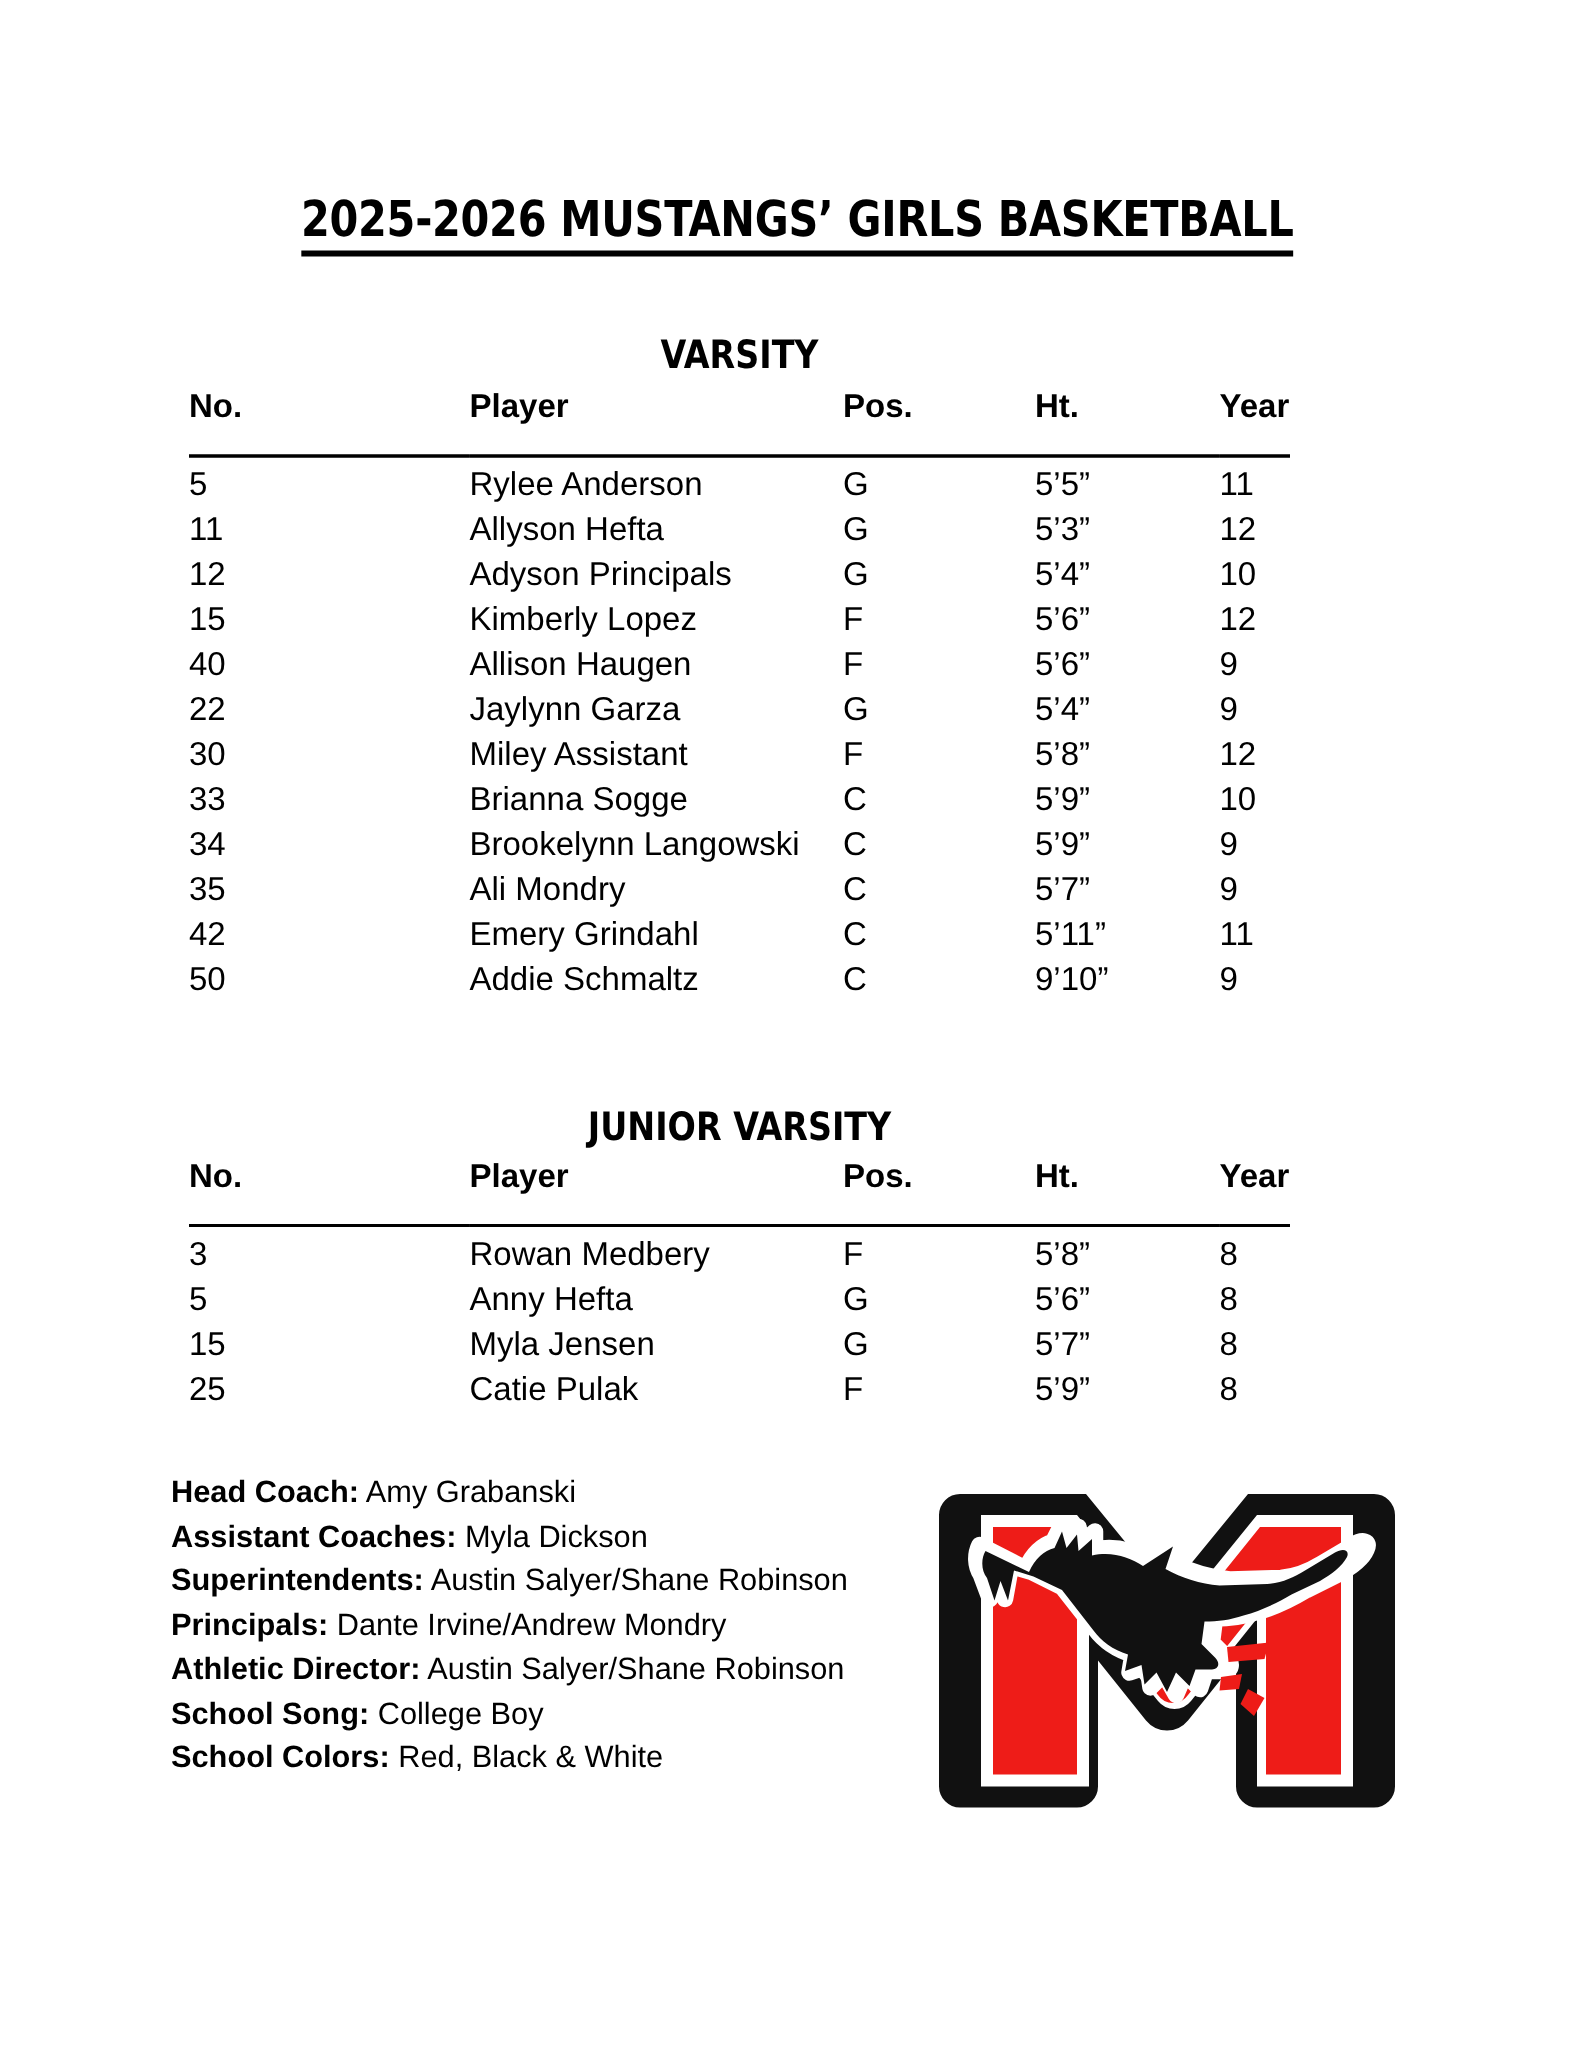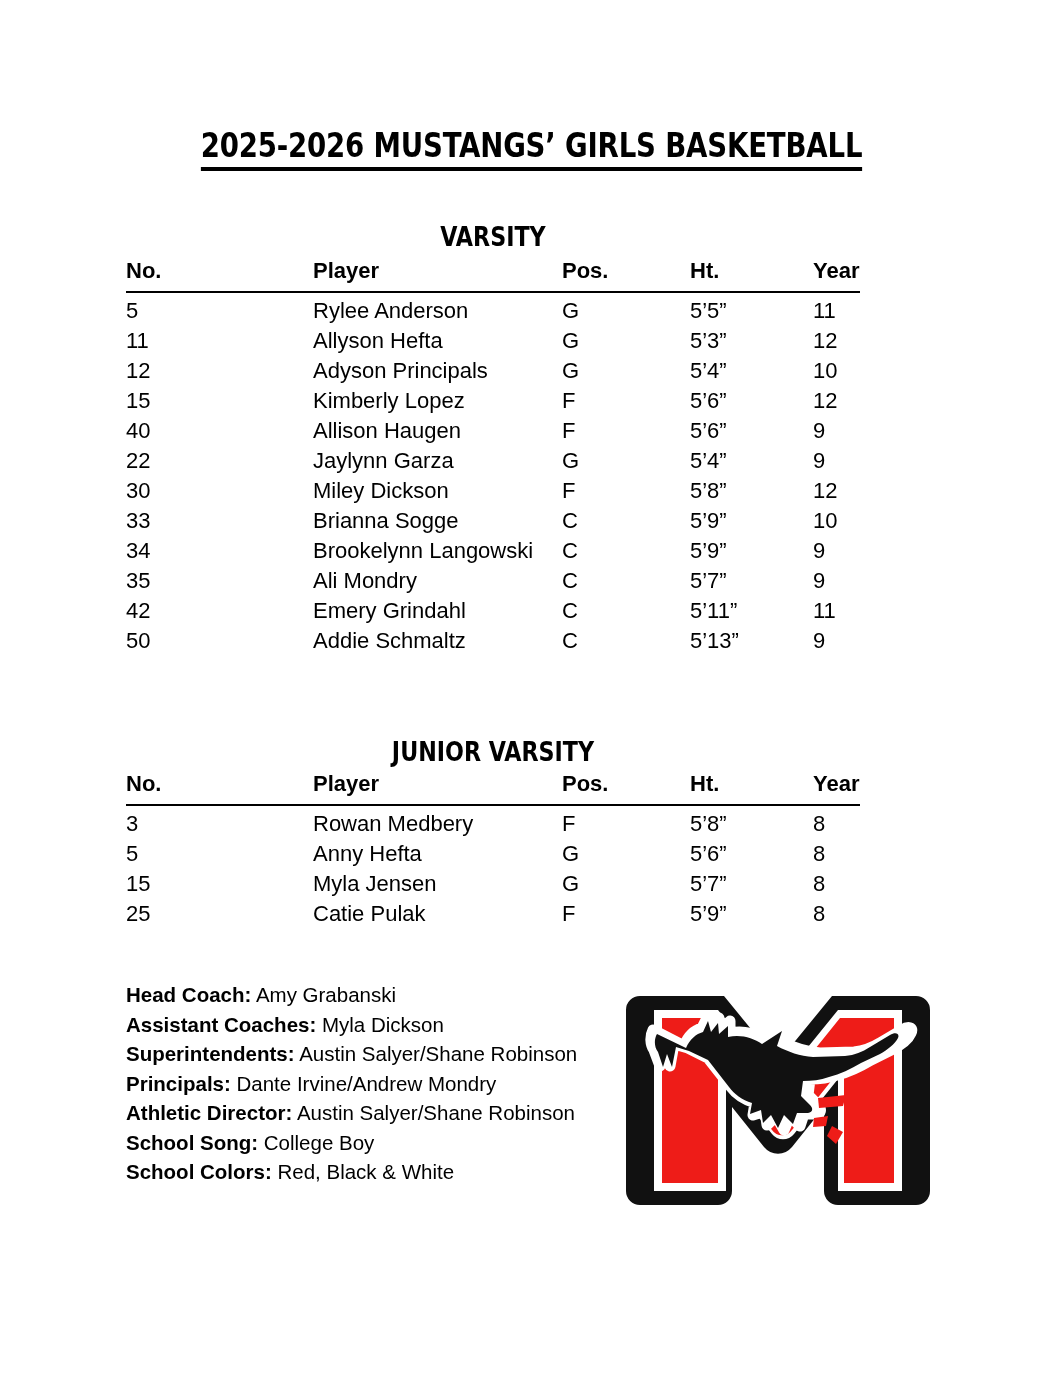--- a/index.html
+++ b/index.html
@@ -73,35 +73,35 @@
     font-weight: normal;
     line-height: 30px;
     height: 30px;
     white-space: nowrap;
   }
   table.roster-table thead th {
     font-weight: bold;
     border-bottom: 2.5px solid #000;
     line-height: 26px;
     height: 28px;
-    padding-bottom: 5px;
+    padding-bottom: 17px;
   }
   
   .col-no    { width: 187px; }
   .col-player{ width: 249px; }
   .col-pos   { width: 128px; }
   .col-ht    { width: 123px; }
   .col-year  { width: 47px; }
 
   table.roster-table tbody tr:first-child td { padding-top: 3px; }
 
   
   .staff {
     position: absolute;
-    left: 126px;
+    left: 114px;
     top: 980px;
     font-size: 20.5px;
     line-height: 29.5px;
   }
   .staff .line { white-space: nowrap; }
   .staff .lbl { font-weight: bold; }
   .staff .val { font-weight: normal; }
 
   
   .logo-wrap {
@@ -180,21 +180,21 @@
           </tr>
           <tr>
             <td>22</td>
             <td>Jaylynn Garza</td>
             <td>G</td>
             <td>5’4”</td>
             <td>9</td>
           </tr>
           <tr>
             <td>30</td>
-            <td>Miley Dickson</td>
+            <td>Miley Assistant</td>
             <td>F</td>
             <td>5’8”</td>
             <td>12</td>
           </tr>
           <tr>
             <td>33</td>
             <td>Brianna Sogge</td>
             <td>C</td>
             <td>5’9”</td>
             <td>10</td>
@@ -217,21 +217,21 @@
             <td>42</td>
             <td>Emery Grindahl</td>
             <td>C</td>
             <td>5’11”</td>
             <td>11</td>
           </tr>
           <tr>
             <td>50</td>
             <td>Addie Schmaltz</td>
             <td>C</td>
-            <td>5’13”</td>
+            <td>9’10”</td>
             <td>9</td>
           </tr>
         </tbody>
     </table>
   </div>
 
   <div class="section-heading" style="top:737px;">JUNIOR VARSITY</div>
 
   <div class="roster" style="top:771px;">
     <table class="roster-table">

